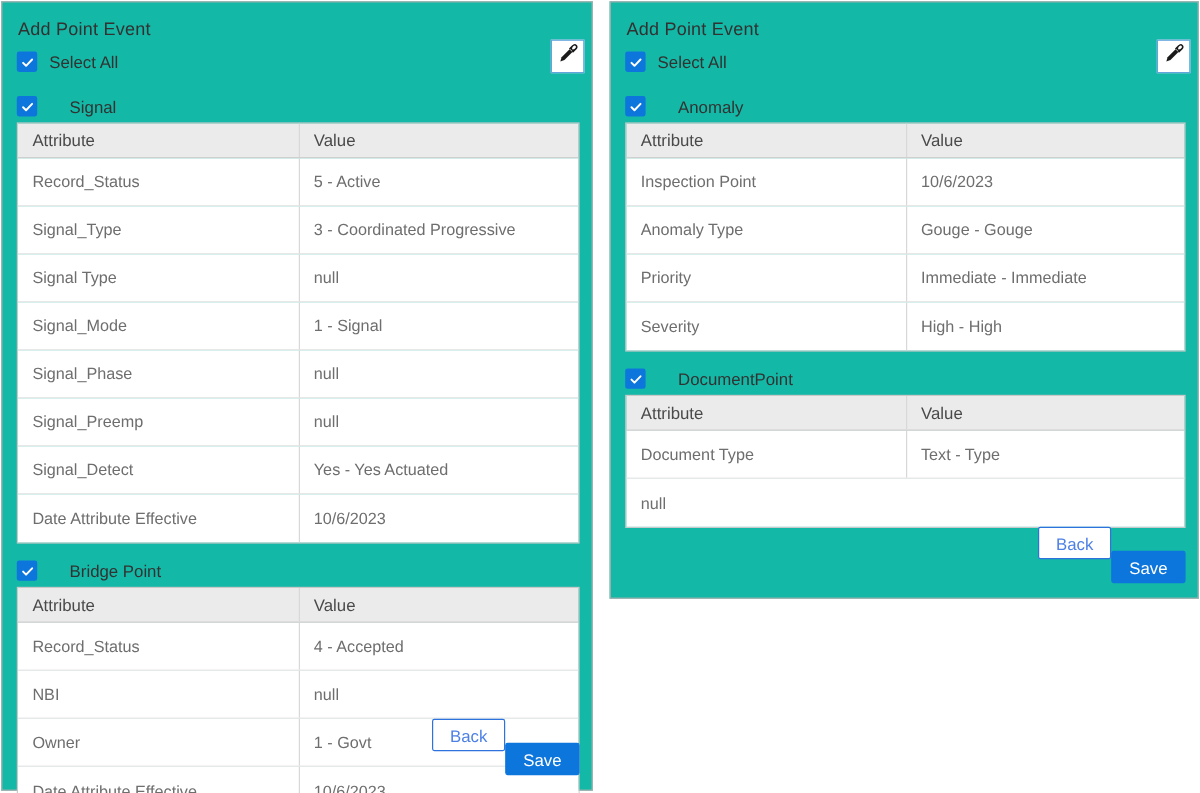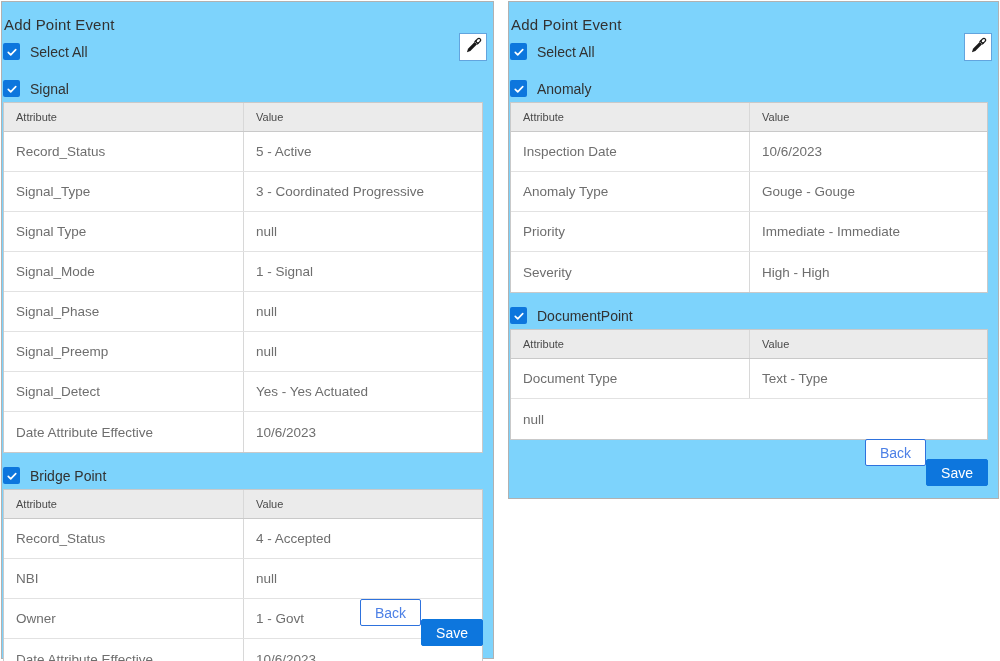--- a/index.html
+++ b/index.html
@@ -1,43 +1,43 @@
 <!DOCTYPE html>
 <html><head>
 <meta charset="utf-8">
 <style>
   * { margin:0; padding:0; box-sizing:border-box; }
   html,body { width:1000px; height:661px; background:#ffffff;
     font-family:"Liberation Sans", sans-serif; overflow:hidden; }
 
-  .panel { position:absolute; background:#7dd3fc; border:1px solid #b1b1b1;
-    padding:12px 10px 12px 1px; }
+  .panel { position:absolute; background:#14b8a6; border:1px solid #b1b1b1;
+    padding:12px 10px 12px 12px; }
   #panel-left  { left:1px;  top:1px; width:493px; height:658px; }
   #panel-right { left:508px; top:1px; width:491px; height:498px; }
 
   .panel-title { font-size:15px; color:#323232; font-weight:500;
     margin:2px 0 10px 1px; letter-spacing:.2px; }
 
   .checkbox-row { display:flex; align-items:center; margin-bottom:20px; }
-  .checkbox-row.section { margin-bottom:5px; }
+  .checkbox-row.section { margin-bottom:5px;gap:17px; }
   .cb { width:17px; height:17px; background:#0d76dd; border-radius:2px;
     display:inline-flex; align-items:center; justify-content:center;
     flex:0 0 auto; cursor:pointer; }
   .cb svg { width:12px; height:12px; }
   .cb-label { margin-left:10px; font-size:14px; color:#323232; font-weight:400; }
 
   .tool-btn { position:absolute; top:31px; right:6px; width:28px; height:28px;
     background:#fff; border:1px solid #62a4de; display:flex; align-items:center;
     justify-content:center; cursor:pointer; }
 
   .table { border:1px solid #c9c9c9; margin-bottom:14px; width:100%; }
   .thead { display:flex; height:29px; background:#ebebeb;
     border-bottom:1px solid #c9c9c9; }
   .th { width:50%; display:flex; align-items:center; padding-left:12px;
-    font-size:11px; color:#4a4a4a; }
+    font-size:14px; color:#4a4a4a; }
   .tr { display:flex; height:40px; background:#fff;
     border-bottom:1px solid #e2e2e2; }
   .tr:last-child { border-bottom:none; }
   .td { width:50%; display:flex; align-items:center; padding-left:12px;
     font-size:13.5px; color:#6e6e6e; }
   .th + .th, .td + .td { border-left:1px solid #d8d8d8; }
 
   .footer { position:absolute; left:12px; right:10px; bottom:12px;
     display:flex; justify-content:flex-end; align-items:center; }
   .btn { height:27px; min-width:61px; padding:0 14px; font-size:14px;
@@ -190,21 +190,21 @@
     </span>
     <span class="cb-label">Anomaly</span>
   </div>
 
   <div class="table">
     <div class="thead">
       <div class="th">Attribute</div>
       <div class="th">Value</div>
     </div>
     <div class="tr">
-      <div class="td">Inspection Date</div>
+      <div class="td">Inspection Point</div>
       <div class="td">10/6/2023</div>
     </div>
     <div class="tr">
       <div class="td">Anomaly Type</div>
       <div class="td">Gouge - Gouge</div>
     </div>
     <div class="tr">
       <div class="td">Priority</div>
       <div class="td">Immediate - Immediate</div>
     </div>

